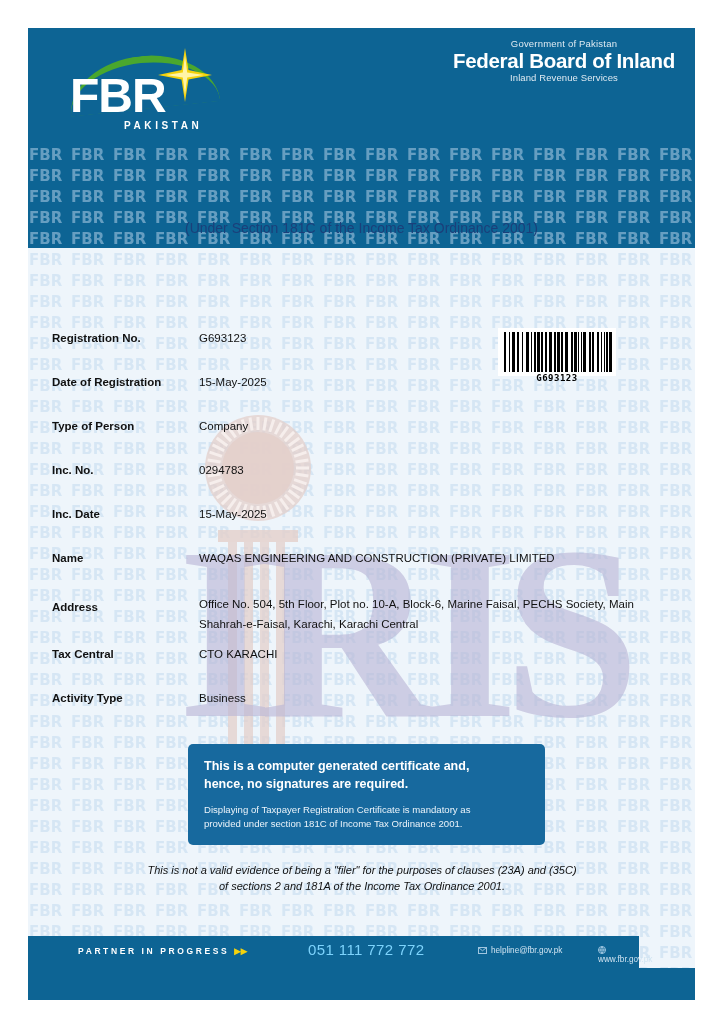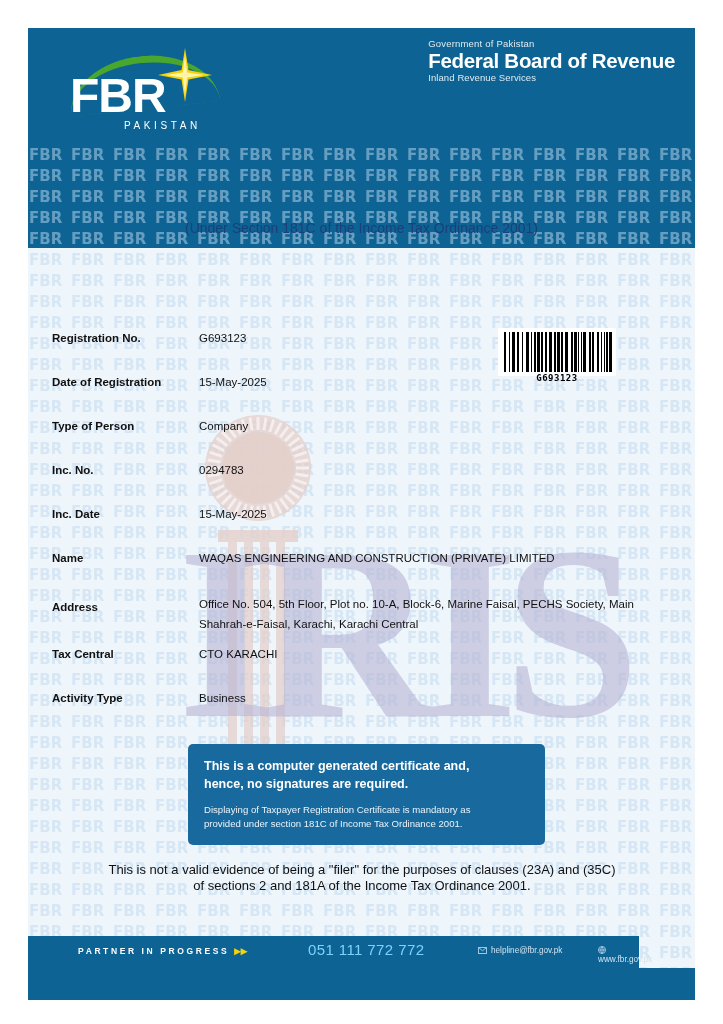--- a/index.html
+++ b/index.html
@@ -6,31 +6,31 @@
   body{width:723px;height:1024px;position:relative;overflow:hidden;
        font-family:"Liberation Sans", sans-serif;}
 
   
   #page{position:absolute;left:0;top:0;width:723px;height:1024px;background:#fff;}
   #cert{position:absolute;left:28px;top:28px;width:667px;height:972px;
         background:#0d6494;overflow:hidden;}
 
   
   #header{position:absolute;left:0;top:0;width:667px;height:112px;background:#0d6494;z-index:6;}
-  #hdr-right{position:absolute;right:20px;top:10px;text-align:left;color:#fff;}
+  #hdr-right{position:absolute;right:20px;top:10px;text-align:center;color:#fff;}
   .gov-line{font-size:9.5px;letter-spacing:.2px;color:#dfeaf2;}
   .fbr-line{font-size:20.5px;font-weight:bold;letter-spacing:-.3px;line-height:23px;color:#ffffff;}
   .irs-line{font-size:9.5px;color:#dfeaf2;letter-spacing:.1px;}
 
   
   #logo{position:absolute;left:38px;top:22px;width:180px;height:82px;}
   #logo-text{position:absolute;left:4px;top:22px;font-size:48px;font-weight:bold;
              color:#fff;letter-spacing:-1px;line-height:48px;
              -webkit-text-stroke:0;}
-  #logo-pak{position:absolute;left:58px;top:70px;font-size:10px;font-weight:normal;
+  #logo-pak{position:absolute;left:58px;top:70px;font-size:10px;font-weight:bold;
             color:#fff;letter-spacing:3.6px;}
   #swoosh-green{position:absolute;left:2px;top:6px;width:150px;height:46px;
       border-top:7px solid #4aa72e;border-radius:50%/100% 100% 0 0;
       border-left:0;border-right:0;border-bottom:0;transform:rotate(-6deg);}
   #star{position:absolute;left:92px;top:-2px;width:54px;height:54px;}
 
   
   #sheet{position:absolute;left:0;top:96px;width:667px;height:844px;
          background:#eef5fb;overflow:hidden;z-index:2;}
   
@@ -74,21 +74,21 @@
                font-size:9px;font-weight:bold;color:#000;z-index:11;
                font-family:"DejaVu Sans Mono",monospace;letter-spacing:.5px;}
 
   
   #notice{position:absolute;left:160px;top:620px;width:325px;background:#17699e;
           border-radius:5px;padding:13px 16px 14px;color:#fff;text-align:left;}
   #notice-h{font-size:12.5px;font-weight:bold;line-height:18px;}
   #notice-p{font-size:9.6px;line-height:14px;margin-top:10px;color:#eaf3fa;}
 
   #disclaim{position:absolute;left:64px;top:738px;width:540px;text-align:center;
-            font-size:13px;color:#111;line-height:16px;}
+            font-size:11px;color:#111;line-height:16px;font-style:italic;}
 
   
   #iris-logo{position:absolute;left:42px;top:830px;width:180px;height:42px;z-index:11;}
   #iris-word{position:absolute;left:62px;top:-2px;font-size:33px;font-weight:bold;
              color:#111;letter-spacing:-1px;font-family:"DejaVu Sans",sans-serif;}
   #iris-tm{position:absolute;left:152px;top:0px;font-size:7px;color:#6a6a6a;}
 
   
   #footbar{position:absolute;left:0;top:908px;width:611px;height:34px;background:#0d6494;z-index:12;}
   #partner{position:absolute;left:50px;top:10px;font-size:8.5px;font-weight:bold;
@@ -294,21 +294,21 @@
         <svg id="star" viewBox="0 0 54 54">
           <path d="M27,0 L30.5,22 L54,27 L30.5,31.5 L27,54 L23.5,31.5 L0,27 L23.5,22 Z" fill="#f5d20c"></path>
           <path d="M27,7 L29.2,24.5 L46,27 L29.2,29.5 L27,47 L24.8,29.5 L8,27 L24.8,24.5 Z" fill="#fff4a8"></path>
         </svg>
         <div id="logo-text">FBR</div>
         <div id="logo-pak">PAKISTAN</div>
       </div>
 
       <div id="hdr-right">
         <div class="gov-line">Government of Pakistan</div>
-        <div class="fbr-line">Federal Board of Revenue</div>
+        <div class="fbr-line">Federal Board of Inland</div>
         <div class="irs-line">Inland Revenue Services</div>
       </div>
     </div>
 
     <div id="footbar">
       <div id="partner">
         <span>PARTNER IN PROGRESS</span>
         <span class="arrows">▶▶</span>
       </div>
       <div id="phone">051 111 772 772</div>

